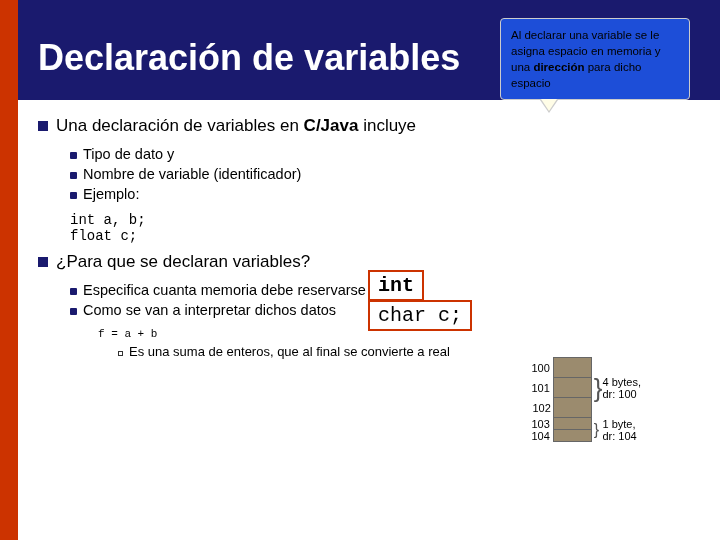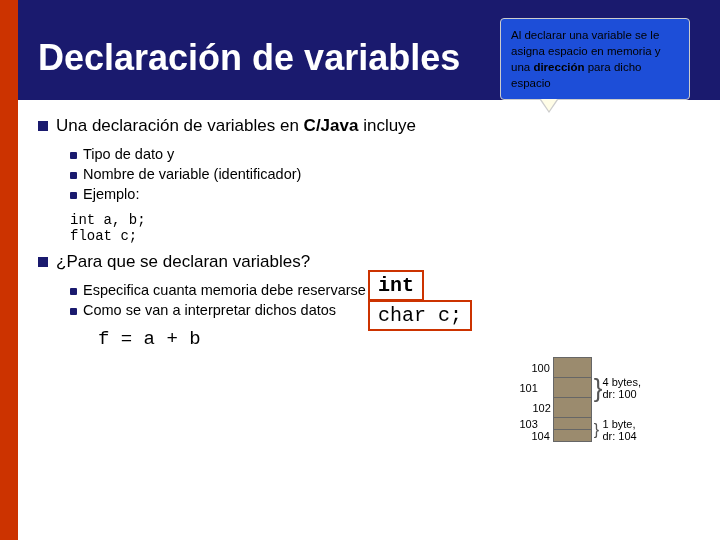--- a/index.html
+++ b/index.html
@@ -192,21 +192,21 @@
       z-index: 5;
     }
 
     
     .section2 {
       margin-top: 6px;
     }
 
     .code-indent {
       font-family: 'Courier New', monospace;
-      font-size: 19px;
+      font-size: 11px;
       margin-left: 60px;
       margin-bottom: 4px;
     }
 
     .sub-sub-sub-list {
       margin-left: 80px;
     }
 
     .sub-sub-sub-item {
       font-size: 13px;
@@ -328,21 +328,21 @@
             <td style="font-size:11px;text-align:right;padding-right:3px;">100</td>
             <td class="mem-cell-tall"></td>
             <td rowspan="3" style="vertical-align:middle;padding-left:2px;">
               <span class="bracket-right">}</span>
             </td>
             <td rowspan="3" style="vertical-align:middle;font-size:11px;white-space:nowrap;">
               4 bytes,<br>dr: 100
             </td>
           </tr>
           <tr>
-            <td style="font-size:11px;text-align:right;padding-right:15px;margin-top:48px;">101</td>
+            <td style="font-size:11px;text-align:right;padding-right:3px;margin-top:48px;">101</td>
             <td class="mem-cell-tall"></td>
           </tr>
           <tr>
             <td style="font-size:11px;text-align:right;padding-right:2px;">102</td>
             <td class="mem-cell-tall"></td>
           </tr>
           <tr>
             <td style="font-size:11px;text-align:left;padding-right:3px;">103</td>
             <td class="mem-cell-short"></td>
             <td rowspan="2" style="vertical-align:middle;padding-left:2px;">
@@ -375,16 +375,22 @@
         <div class="sub-item">
           <span class="sub-bullet"></span>
           <span>Como se van a interpretar dichos datos</span>
         </div>
       </div>
 
       <div class="code-indent">
         <span>f = a + b</span>
       </div>
 
+      <div class="sub-sub-sub-list">
+        <div class="sub-sub-sub-item">
+          <span class="tiny-bullet"></span>
+          <span>Es una suma de enteros, que al final se convierte a real</span>
+        </div>
+      </div>
     </div>
 
   </div>
 </div>
 
 </body></html>

